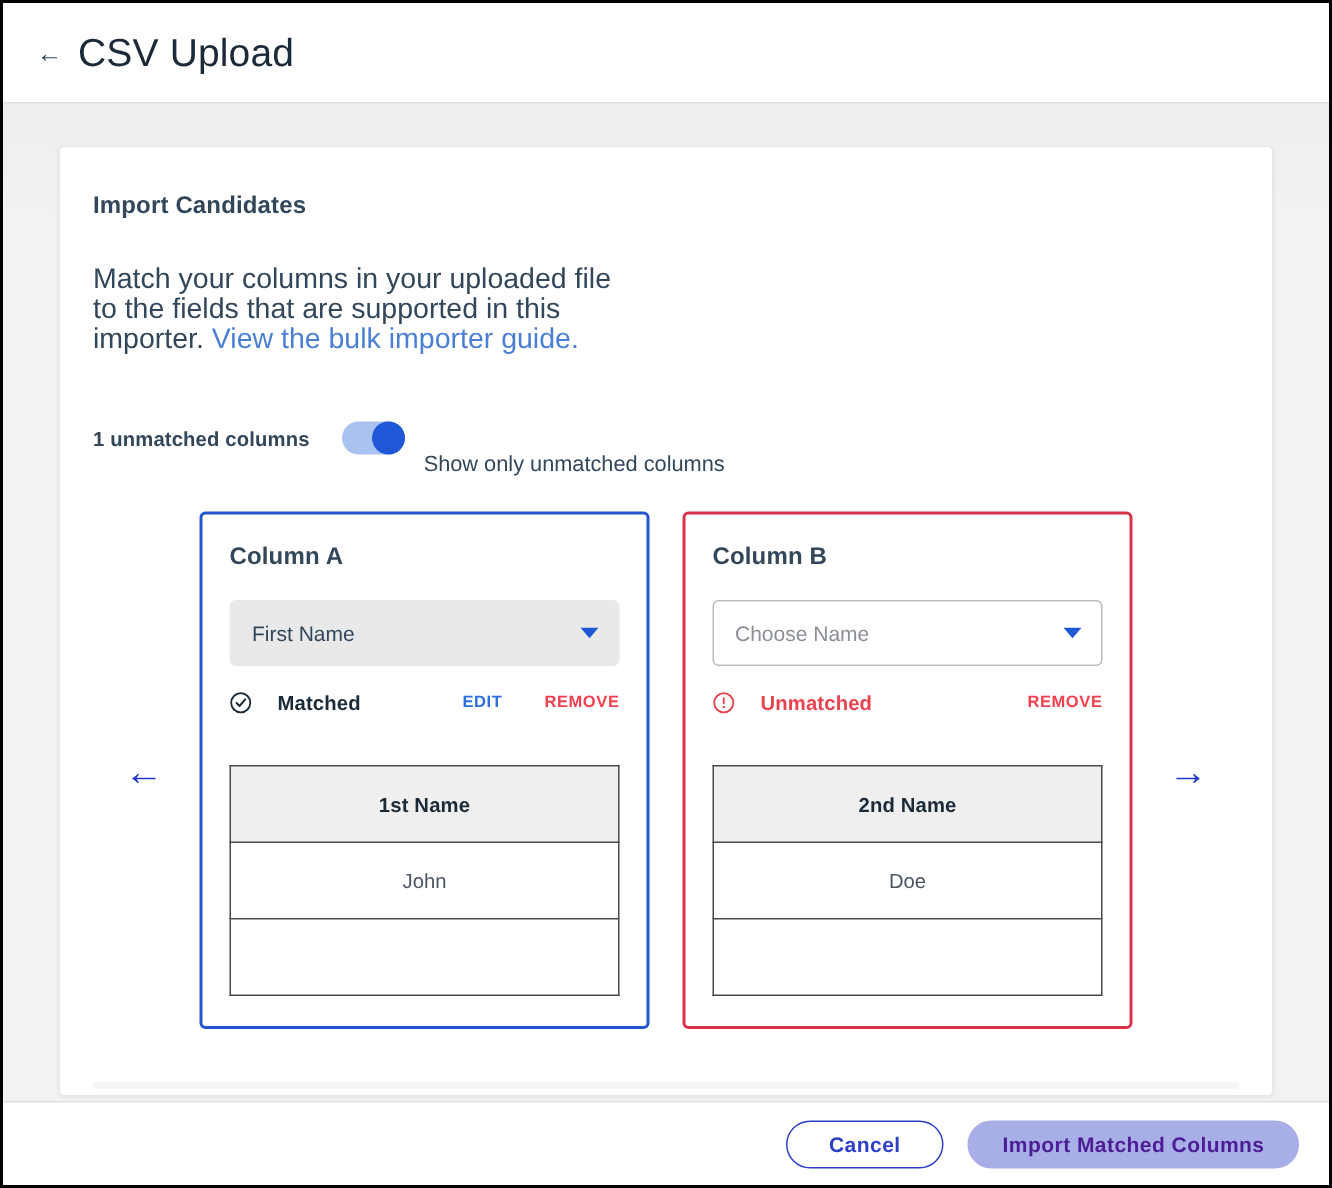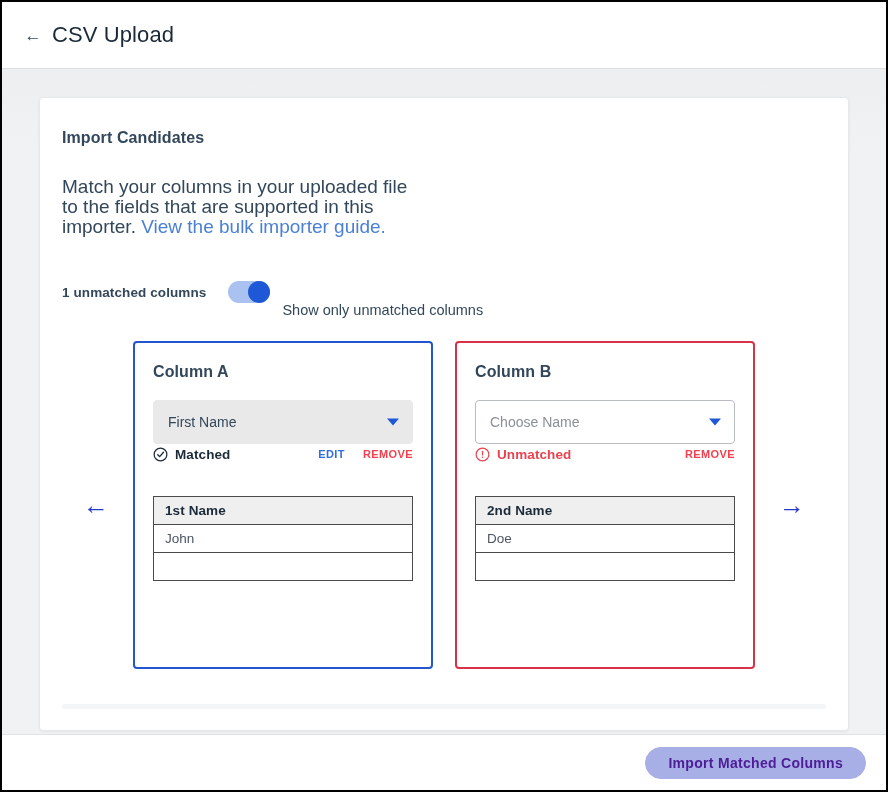--- a/index.html
+++ b/index.html
@@ -45,21 +45,21 @@
     display: flex;
     align-items: center;
     justify-content: center;
     color: #33475b;
     font-size: 17px;
     line-height: 1;
     cursor: pointer;
     margin-right: 8px;
   }
   .page-title {
-    font-size: 22px;
+    font-size: 26px;
     color: #1b2a38;
     font-weight: 500;
     letter-spacing: 0.1px;
   }
 
   
   .bodywrap {
     flex: 1 1 auto;
     background: linear-gradient(180deg, #eceef0 0%, #f1f2f4 12%, #f1f2f4 100%);
     padding: 29px 37px 0 37px;
@@ -206,22 +206,24 @@
     transform: translateY(-50%);
     width: 0; height: 0;
     border-left: 6px solid transparent;
     border-right: 6px solid transparent;
     border-top: 7px solid #1f58d6;
   }
 
   .status-row {
     display: flex;
     align-items: center;
+    margin-top: 14px;
     font-size: 13.5px;
     height: 20px;
+    gap: 10px;
   }
   .status-ico {
     width: 15px;
     height: 15px;
     margin-right: 7px;
     flex: 0 0 15px;
     display: block;
   }
   .status-txt.ok   { color: #1b2a38; font-weight: 700; letter-spacing: 0.1px; }
   .status-txt.bad  { color: #e8434f; font-weight: 600; letter-spacing: 0.1px; }
@@ -238,23 +240,23 @@
   
   .preview {
     margin-top: 32px;
     border: 1px solid #4a4a4a;
     border-collapse: collapse;
     width: 100%;
     table-layout: fixed;
   }
   .preview th, .preview td {
     border: 1px solid #4a4a4a;
-    height: 28px;
+    height: 51px;
     padding: 0 11px;
-    text-align: left;
+    text-align: center;
     font-size: 13.5px;
     box-sizing: border-box;
   }
   .preview th {
     background: #efefef;
     font-weight: 700;
     color: #1b2a38;
     letter-spacing: 0.1px;
   }
   .preview td {
@@ -415,16 +417,17 @@
 
         <div class="nav-arrow">→</div>
       </div>
 
       <div class="hscroll"></div>
 
     </div>
   </div>
 
   <div class="footer">
+    <div class="btn cancel">Cancel</div>
     <div class="btn primary">Import Matched Columns</div>
   </div>
 
 </div>
 
 </body></html>

